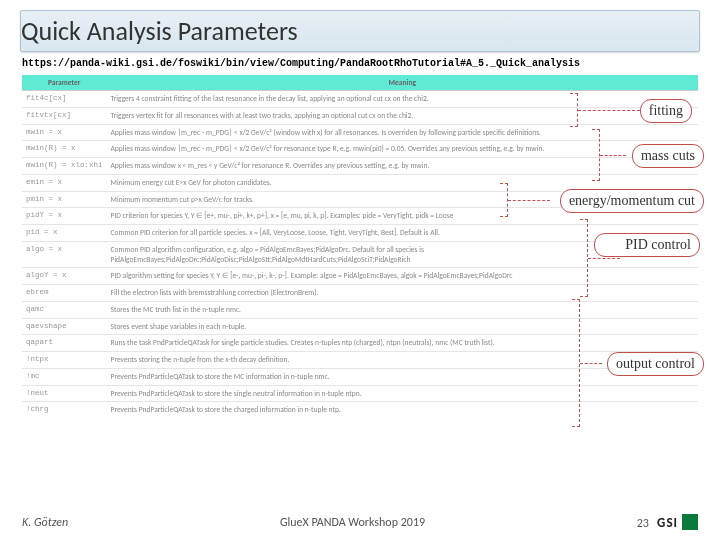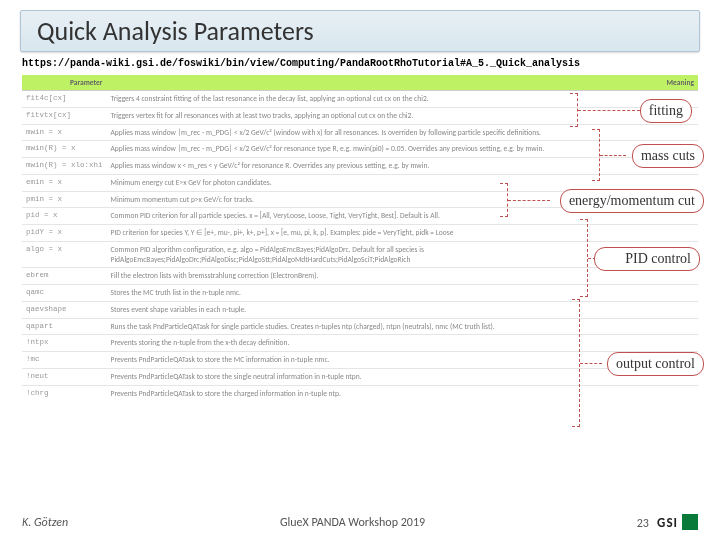--- a/index.html
+++ b/index.html
@@ -1,22 +1,22 @@
 <!DOCTYPE html>
 <html><head>
 <meta charset="utf-8">
 <style>
   * { margin: 0; padding: 0; box-sizing: border-box; }
   body { width: 720px; height: 540px; font-family: Calibri, Arial, sans-serif; background: #fff; position: relative; overflow: hidden; }
-  .title-bar { background: linear-gradient(#e8f0f5,#d8e6ee); border: 1px solid #b0c4d4; border-radius: 2px; margin: 10px 20px 6px 20px; padding: 4px 16px; box-shadow: 0 1px 2px rgba(0,0,0,0.15); }
+  .title-bar { background: linear-gradient(#e8f0f5,#d8e6ee); border: 1px solid #b0c4d4; border-radius: 2px; margin: 10px 20px 6px 20px; padding: 4px 0; box-shadow: 0 1px 2px rgba(0,0,0,0.15); }
   .title-bar h1 { font-size: 26px; font-weight: 400; color: #333; }
   .url { font-family: "Courier New", monospace; font-weight: bold; font-size: 10px; margin: 4px 22px 6px 22px; color: #000; }
   .table-wrap { margin: 0 22px; position: relative; }
   table { border-collapse: collapse; width: 100%; font-size: 7.5px; color: #888; }
-  th { text-align: right; font-weight: bold; color: #666; padding: 3px 4px; border-bottom: 1px solid #ccc; background: #bef264; }
+  th { text-align: center; font-weight: bold; color: #666; padding: 3px 4px; border-bottom: 1px solid #ccc; background: #5eead4; }
   td { padding: 3px 4px; border-top: 1px solid #e5e5e5; vertical-align: top; }
   td.param { font-family: "Courier New", monospace; color: #999; white-space: nowrap; width: 70px; }
   td.meaning { filter: blur(0.6px); line-height: 1.3; }
   .callout { position: absolute; background: #fff; border: 1.5px solid #c0504d; border-radius: 11px; padding: 3px 8px; font-size: 14px; font-family: "Times New Roman", serif; color: #333; white-space: nowrap; }
   .bracket { position: absolute; border-right: 1.5px dashed #c0504d; border-top: 1.5px dashed #c0504d; border-bottom: 1.5px dashed #c0504d; }
   .leader { position: absolute; border-top: 1.5px dashed #c0504d; }
   .footer { position: absolute; bottom: 10px; left: 0; right: 0; display: flex; justify-content: space-between; align-items: center; padding: 0 22px; font-size: 12px; color: #555; gap: 20px; }
   .footer .author { font-style: italic; }
   .logo { display: inline-flex; align-items: center; gap: 4px; }
   .logo-box { width: 16px; height: 16px; background: #0a7a3b; display: inline-block; }
@@ -62,30 +62,34 @@
         </tr>
         <tr>
           <td class="param">emin = x</td>
           <td class="meaning">Minimum energy cut E&gt;x GeV for photon candidates.</td>
         </tr>
         <tr>
           <td class="param">pmin = x</td>
           <td class="meaning">Minimum momentum cut p&gt;x GeV/c for tracks.</td>
         </tr>
         <tr>
+          <td class="param">pidY = x</td>
+          <td class="meaning">PID criterion for species Y, Y ∈ [e+, mu-, pi+, k+, p+], x = [e, mu, pi, k, p]. Examples: pide = VeryTight, pidk = Loose</td>
+        </tr>
+        <tr>
           <td class="param">pid = x</td>
           <td class="meaning">Common PID criterion for all particle species. x = [All, VeryLoose, Loose, Tight, VeryTight, Best]. Default is All.</td>
         </tr>
         <tr>
-          <td class="param">pidY = x</td>
-          <td class="meaning">PID criterion for species Y, Y ∈ [e+, mu-, pi+, k+, p+], x = [e, mu, pi, k, p]. Examples: pide = VeryTight, pidk = Loose</td>
+          <td class="param">algo = x</td>
+          <td class="meaning">Common PID algorithm configuration, e.g. algo = PidAlgoEmcBayes;PidAlgoDrc. Default for all species is PidAlgoEmcBayes;PidAlgoDrc;PidAlgoDisc;PidAlgoStt;PidAlgoMdtHardCuts;PidAlgoSciT;PidAlgoRich</td>
         </tr>
         <tr>
-          <td class="param">algo = x</td>
-          <td class="meaning">Common PID algorithm configuration, e.g. algo = PidAlgoEmcBayes;PidAlgoDrc. Default for all species is PidAlgoEmcBayes;PidAlgoDrc;PidAlgoDisc;PidAlgoStt;PidAlgoMdtHardCuts;PidAlgoSciT;PidAlgoRich</td>
+          <td class="param">algoY = x</td>
+          <td class="meaning">PID algorithm setting for species Y, Y ∈ [e-, mu-, pi-, k-, p-]. Example: algoe = PidAlgoEmcBayes, algok = PidAlgoEmcBayes;PidAlgoDrc</td>
         </tr>
         <tr>
           <td class="param">ebrem</td>
           <td class="meaning">Fill the electron lists with bremsstrahlung correction (ElectronBrem).</td>
         </tr>
         <tr>
           <td class="param">qamc</td>
           <td class="meaning">Stores the MC truth list in the n-tuple nmc.</td>
         </tr>
         <tr>
@@ -122,21 +126,21 @@
   <div class="bracket" style="top:54px;height:52px;right:98px;width:8px;"></div>
   <div class="leader" style="top:80px;right:72px;width:26px;"></div>
   <div class="callout" style="top:69px;right:-6px;">mass cuts</div>
 
   <div class="bracket" style="top:108px;height:34px;right:190px;width:8px;"></div>
   <div class="leader" style="top:125px;right:148px;width:42px;"></div>
   <div class="callout" style="top:114px;right:-6px;">energy/momentum cut</div>
 
   <div class="bracket" style="top:144px;height:78px;right:110px;width:8px;"></div>
   <div class="leader" style="top:183px;right:78px;width:32px;"></div>
-  <div class="callout" style="top:172px;right:-2px;padding-left:30px;">PID control</div>
+  <div class="callout" style="top:158px;right:-2px;padding-left:30px;">PID control</div>
 
   <div class="bracket" style="top:224px;height:128px;right:118px;width:8px;"></div>
   <div class="leader" style="top:288px;right:96px;width:22px;"></div>
   <div class="callout" style="top:277px;right:-6px;margin-left:8px;">output  control</div>
 </div>
 
 <div class="footer">
   <span class="author">K. Götzen</span>
   <span>GlueX PANDA Workshop 2019</span>
   <span>

